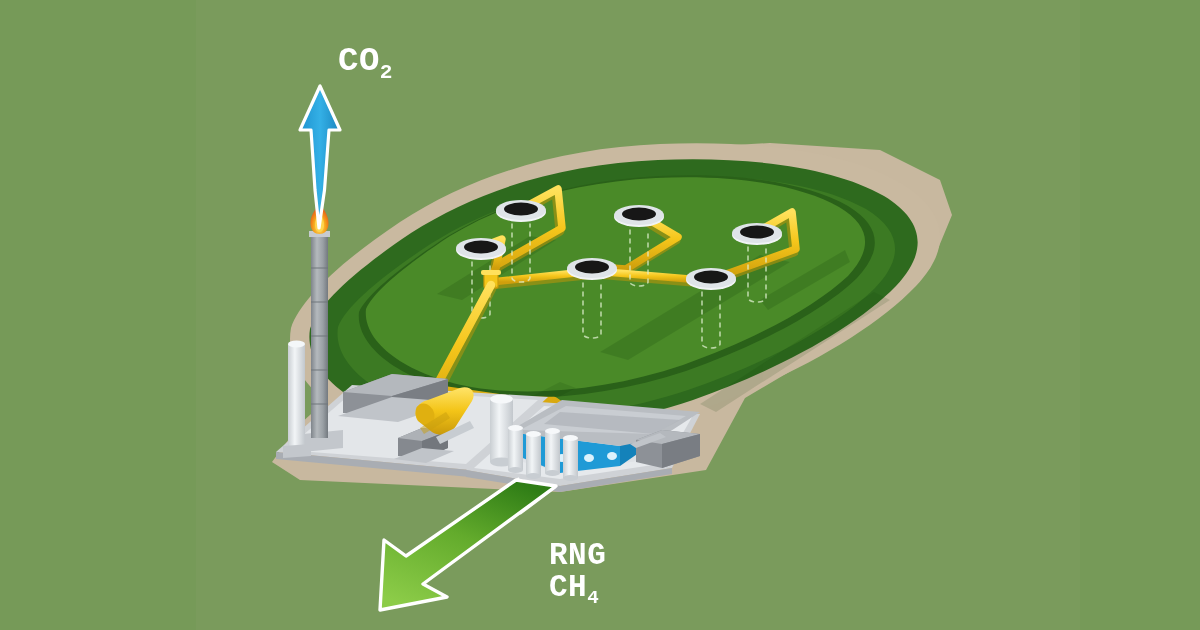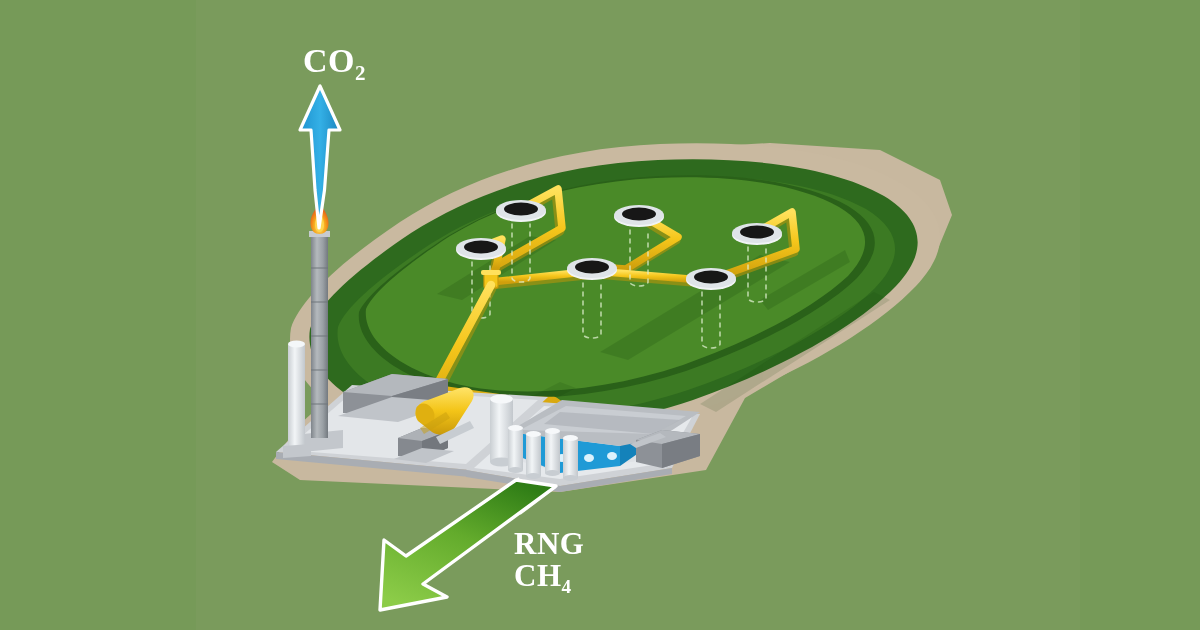--- a/index.html
+++ b/index.html
@@ -22,32 +22,33 @@
   #canvas-wrap{
     position:absolute; left:0; top:0;
     width:1200px; height:630px;
   }
   svg#scene{ display:block; width:1200px; height:630px; }
 
   .lbl{
     position:absolute;
     color:#ffffff;
     font-weight:bold;
-    font-family:Liberation Serif, serif;
+    font-family:Liberation Mono, monospace;
     letter-spacing:0.5px;
     line-height:1.02;
     white-space:nowrap;
     user-select:none;
+    margin-left:35px;
   }
   #label-co2{
     left:303px; top:44px;
     font-size:34px;
   }
   #label-rng{
-    left:514px; top:528px;
+    left:514px; top:540px;
     font-size:31px;
   }
   .sub{ font-size:0.62em; vertical-align:sub; letter-spacing:0; }
 </style>
 </head>
 <body>
 
 <div id="stage">
 
   <div class="side-pad" id="pad-left"></div>

